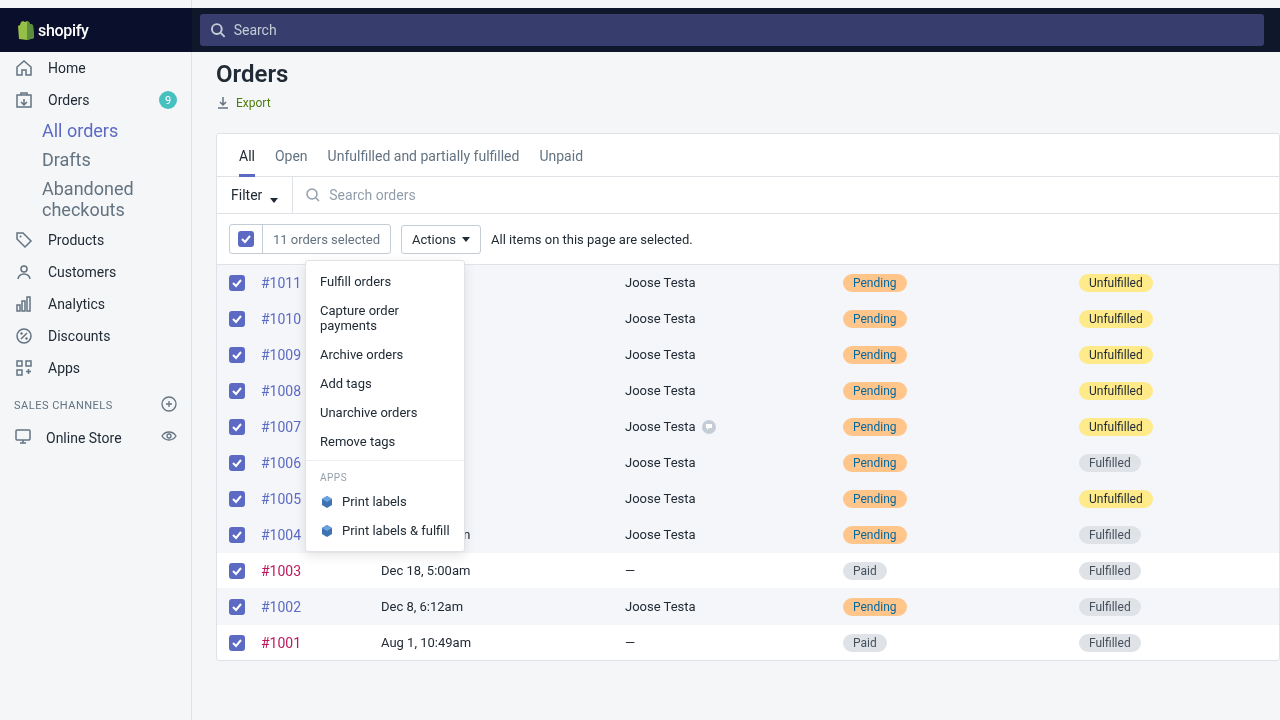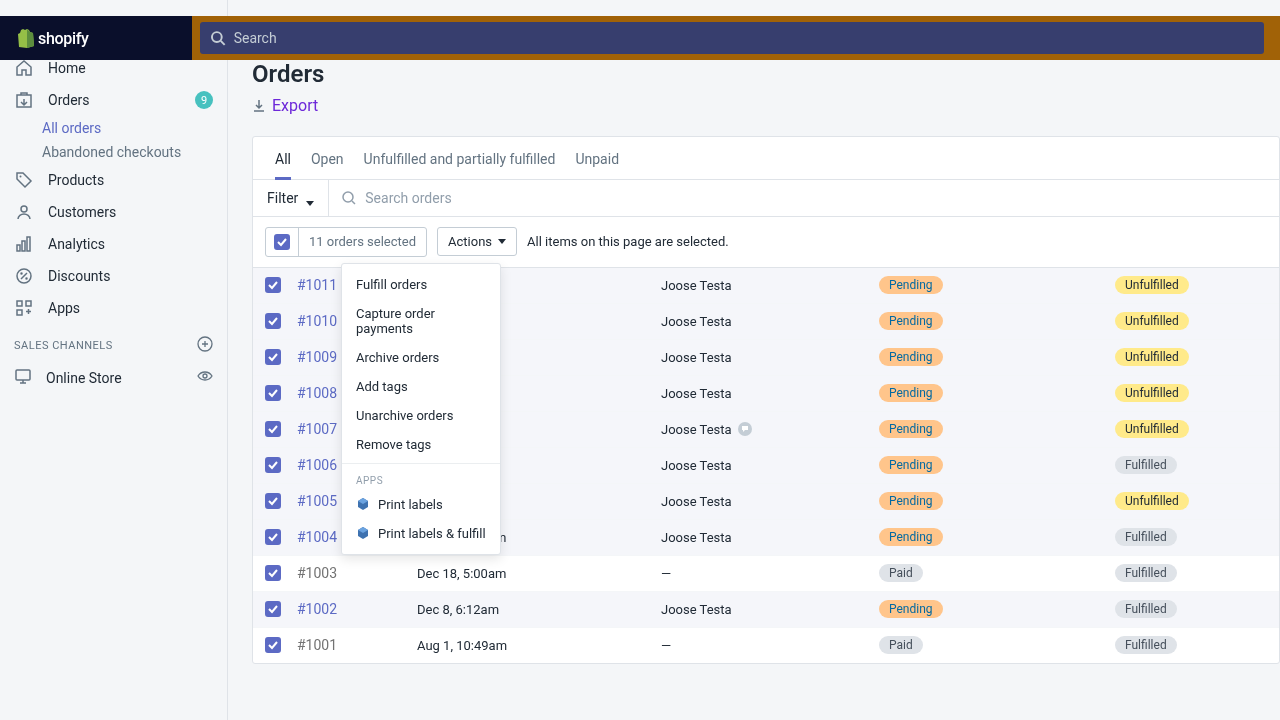--- a/index.html
+++ b/index.html
@@ -1,43 +1,43 @@
 <!DOCTYPE html>
 <html><head>
 <meta charset="utf-8">
 <style>
 * { margin: 0; padding: 0; box-sizing: border-box; font-family: -apple-system, BlinkMacSystemFont, "Segoe UI", Roboto, Helvetica, Arial, sans-serif; }
 body { background: #f4f6f8; color: #212b36; font-size: 14px; overflow: hidden; }
 .app { display: flex; height: 720px; width: 1280px; }
-.sidebar { width: 228px; background: #f4f6f8; border-right: 1px solid #dfe3e8; display: flex; flex-direction: column; flex-shrink: 0; }
-.topbar-wrap { position: absolute; top: 16px; left: 0; right: 0; height: 44px; display: flex; z-index: 10; justify-content: flex-end; }
+.sidebar { width: 192px; background: #f4f6f8; border-right: 1px solid #dfe3e8; display: flex; flex-direction: column; flex-shrink: 0; }
+.topbar-wrap { position: absolute; top: 8px; left: 0; right: 0; height: 44px; display: flex; z-index: 10; justify-content: flex-end; }
 .topbar-brand { width: 192px; height: 44px; background: #0a0f2b; display: flex; align-items: center; padding-left: 16px; flex-shrink: 0; }
 .brand-logo { display: flex; align-items: center; gap: 4px; }
 .brand-logo svg { width: 18px; height: 20px; }
 .brand-text { color: #fff; font-weight: 500; font-size: 16px; letter-spacing: -0.3px; }
-.topbar-search { flex: 1; background: #a16207; display: flex; align-items: center; padding: 0 8px; }
+.topbar-search { flex: 1; background: #0f172a; display: flex; align-items: center; padding: 0 8px; }
 .search-box { background: #373e6e; flex: 1; height: 32px; border-radius: 3px; display: flex; align-items: center; padding: 0 10px; gap: 8px; margin-right: 8px; }
 .search-box input { background: transparent; border: none; color: #c4cdd5; font-size: 14px; width: 100%; outline: none; }
 .search-box input::placeholder { color: #c4cdd5; }
 .search-icon { color: #c4cdd5; }
 .sidebar-nav { padding-top: 52px; }
 .nav-item { display: flex; align-items: center; padding: 6px 14px; gap: 14px; cursor: pointer; color: #212b36; font-size: 14px; }
 .nav-item .icn { width: 20px; height: 20px; display: flex; align-items: center; justify-content: center; color: #637381; }
 .nav-item .badge { margin-left: auto; background: #47c1bf; color: #fff; border-radius: 10px; font-size: 11px; min-width: 18px; height: 18px; display: flex; align-items: center; justify-content: center; padding: 0 5px; }
-.nav-sub { padding: 4px 14px 4px 42px; font-size: 14px; color: #637381; cursor: pointer; }
+.nav-sub { padding: 4px 14px 4px 42px; font-size: 18px; color: #637381; cursor: pointer; }
 .nav-sub.active { color: #5c6ac4; }
 .channels-head { display: flex; align-items: center; padding: 12px 14px 6px; gap: 8px; }
 .channels-head .label { font-size: 11px; letter-spacing: 0.5px; color: #637381; flex: 1; }
 .channels-head .plus { color: #637381; }
 .channel-item { display: flex; align-items: center; padding: 6px 14px; gap: 14px; font-size: 14px; }
 .channel-item .eye { margin-left: auto; color: #637381; }
 .main { flex: 1; padding-top: 44px; overflow: hidden; display: flex; flex-direction: column; }
 .page-head { padding: 16px 24px 8px; }
 .page-title { font-size: 24px; font-weight: 600; margin-bottom: 8px; }
-.export-btn { display: inline-flex; align-items: center; gap: 6px; color: #6d28d9; font-size: 16px; cursor: pointer; }
+.export-btn { display: inline-flex; align-items: center; gap: 6px; color: #4d7c0f; font-size: 12px; cursor: pointer; }
 .card { background: #fff; border: 1px solid #dfe3e8; border-radius: 3px; margin: 12px 0 0 24px; overflow: visible; }
 .tabs { display: flex; border-bottom: 1px solid #dfe3e8; padding: 0 12px; align-items: flex-end; }
 .tab { padding: 14px 10px 12px; font-size: 14px; color: #637381; cursor: pointer; position: relative; }
 .tab.active { color: #212b36; }
 .tab.active::after { content: ""; position: absolute; left: 10px; right: 10px; bottom: -1px; height: 3px; background: #5c6ac4; }
 .filter-row { display: flex; border-bottom: 1px solid #dfe3e8; }
 .filter-btn { display: flex; align-items: flex-end; gap: 8px; padding: 10px 14px; border-right: 1px solid #dfe3e8; cursor: pointer; font-size: 14px; }
 .search-orders { display: flex; align-items: center; flex: 1; padding: 0 12px; gap: 8px; }
 .search-orders input { border: none; outline: none; font-size: 14px; flex: 1; padding: 10px 0; }
 .search-orders input::placeholder { color: #919eab; }
@@ -49,21 +49,21 @@
 .bulk-msg { font-size: 13px; color: #212b36; }
 .chkbox { width: 16px; height: 16px; border: 2px solid #5c6ac4; border-radius: 3px; display: flex; align-items: center; justify-content: center; background: #5c6ac4; }
 .chkbox svg { stroke: #fff; }
 .table { width: 100%; }
 .trow { display: flex; align-items: center; border-top: 1px solid #f4f6f8; padding: 8px 12px; min-height: 36px; }
 .trow:first-child { border-top: 1px solid #dfe3e8; }
 .trow.selected { background: #f5f6fa; }
 .col-chk { width: 32px; }
 .col-order { width: 120px; }
 .col-order a { color: #5c6ac4; text-decoration: none; }
-.col-order .muted { color: #737373; }
+.col-order .muted { color: #be185d; }
 .col-date { width: 244px; color: #212b36; font-size: 13px; }
 .col-cust { width: 218px; font-size: 13px; display: flex; align-items: center; gap: 6px; }
 .col-pay { width: 236px; }
 .col-ful { width: 120px; }
 .pill { display: inline-block; border-radius: 12px; padding: 2px 10px; font-size: 12px; font-weight: 400; }
 .pill.pending { background: #ffc58b; color: #0369a1; }
 .pill.paid { background: #dfe3e8; color: #454f5b; }
 .pill.unfulfilled { background: #ffea8a; color: #212b36; }
 .pill.fulfilled { background: #dfe3e8; color: #454f5b; }
 .note-dot { width: 14px; height: 14px; border-radius: 50%; background: #c4cdd5; display: flex; align-items: center; justify-content: center; }
@@ -114,20 +114,21 @@
         <span class="icn">
             <svg width="18" height="18" viewBox="0 0 18 18">
               <rect x="2" y="4" width="14" height="12" fill="none" stroke="#637381" stroke-width="1.5"></rect>
               <path d="M6 4V2h6v2M9 8v5M6 11l3 3 3-3" fill="none" stroke="#637381" stroke-width="1.5"></path>
             </svg>
           </span>
         <span>Orders</span>
         <span class="badge">9</span>
       </div>
       <div class="nav-sub active">All orders</div>
+      <div class="nav-sub">Drafts</div>
       <div class="nav-sub">Abandoned checkouts</div>
       <div class="nav-item">
         <span class="icn">
             <svg width="18" height="18" viewBox="0 0 18 18">
               <path d="M2 2h6l8 8-6 6-8-8V2z" fill="none" stroke="#637381" stroke-width="1.5"></path>
               <circle cx="5.5" cy="5.5" r="1" fill="#637381"></circle>
             </svg>
           </span>
         <span>Products</span>
       </div>

